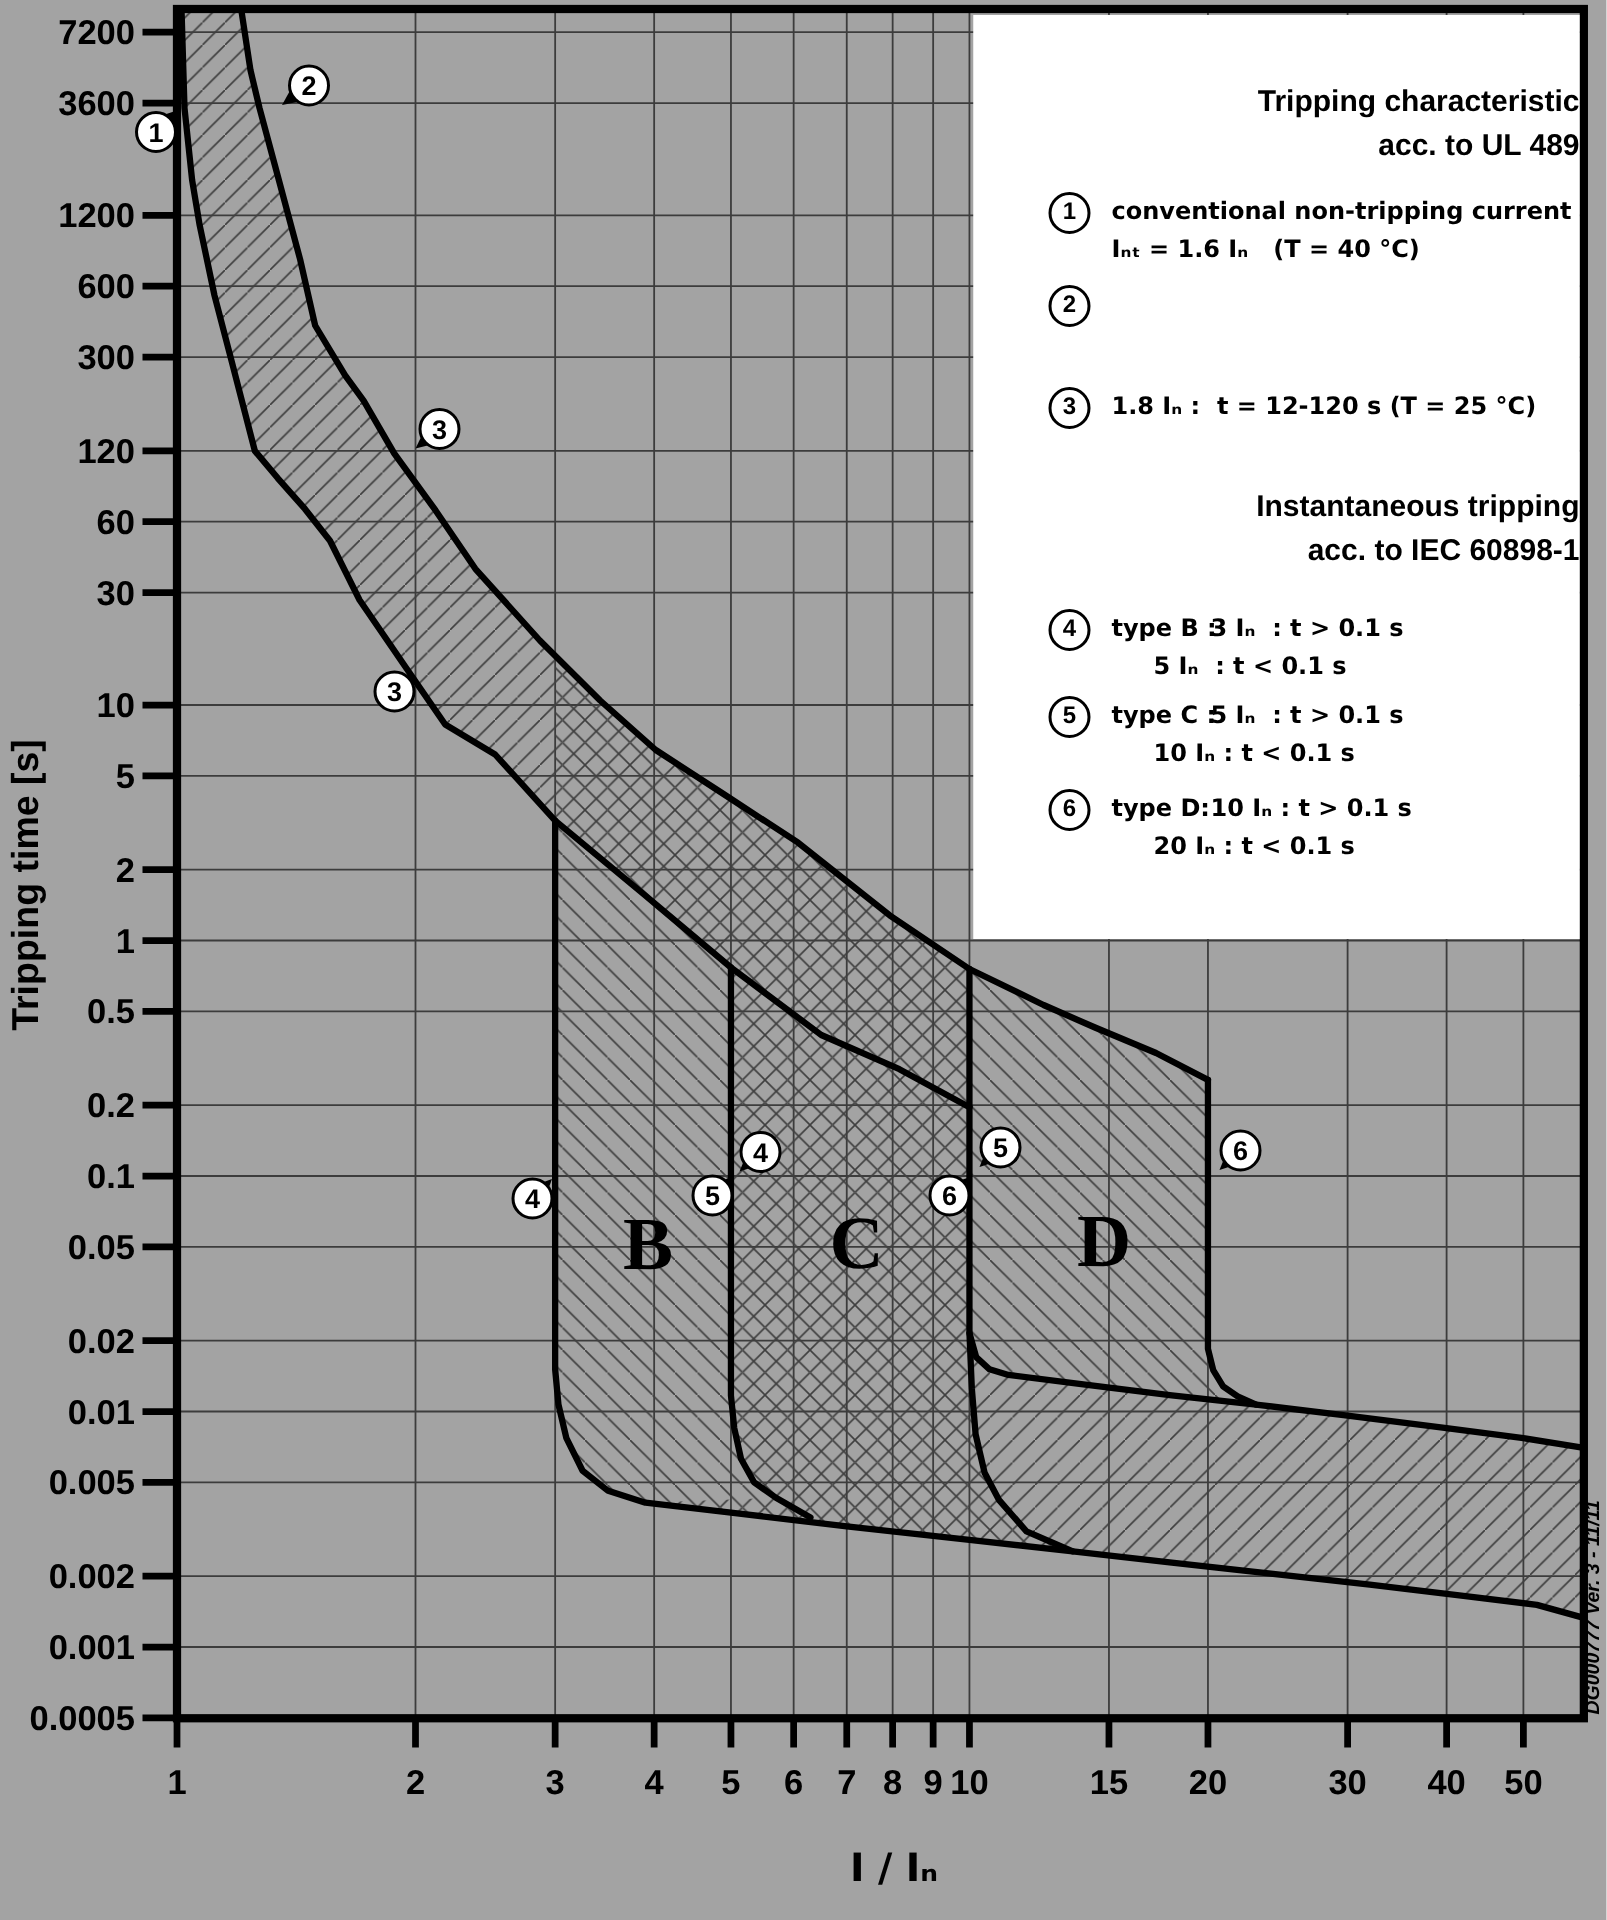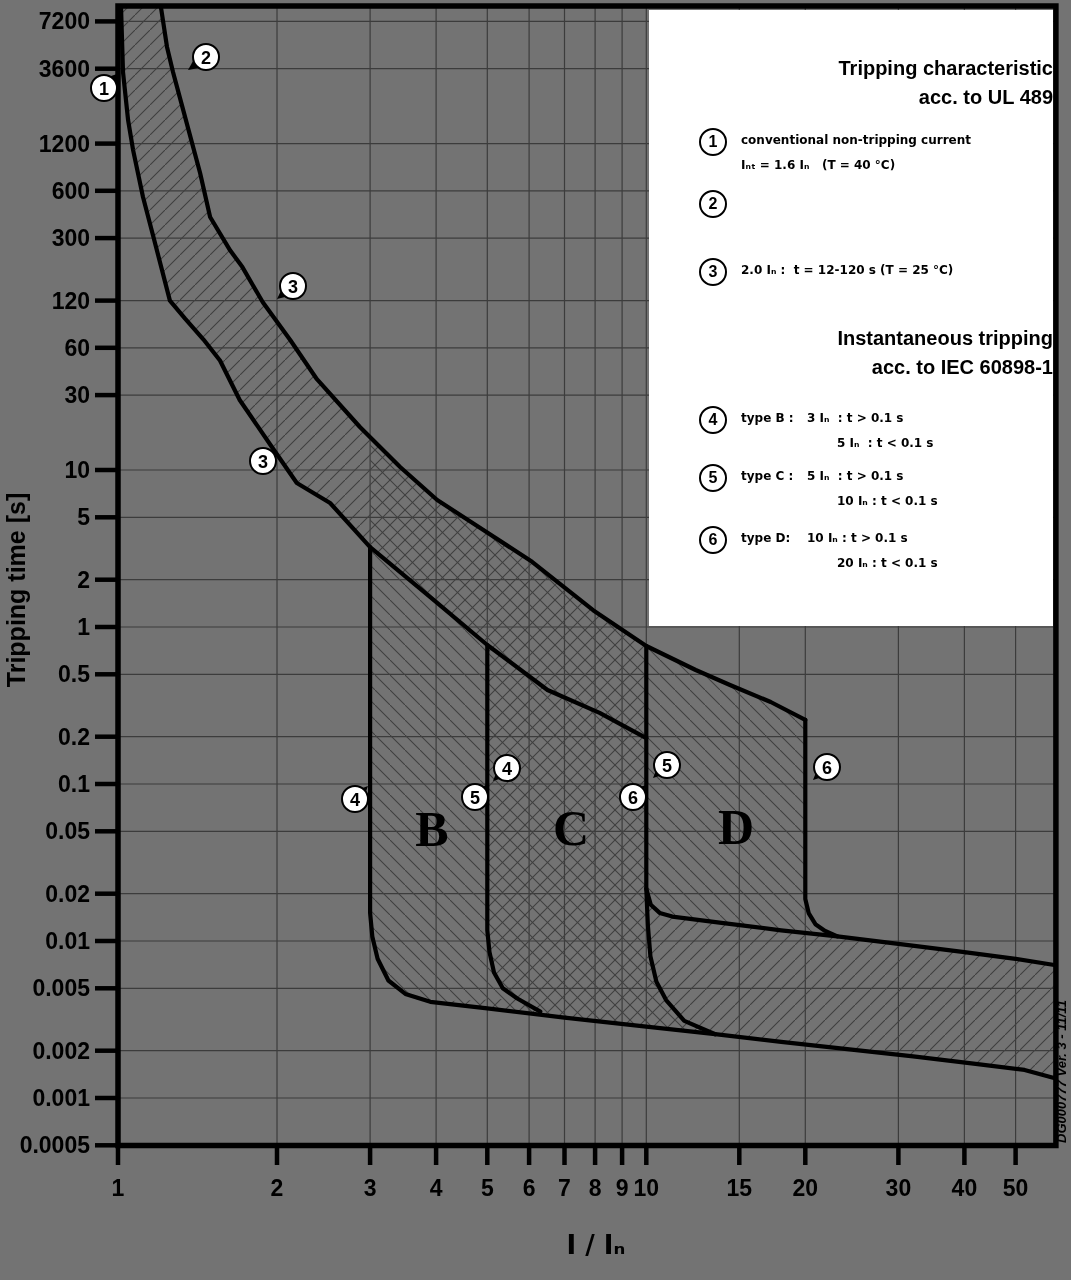--- a/index.html
+++ b/index.html
@@ -1,29 +1,29 @@
 <!DOCTYPE html>
 <html><head>
 <meta charset="utf-8">
 <style>
   html,body{margin:0;padding:0;background:#fff;}
   body{width:1071px;height:1280px;font-family:"Liberation Sans","DejaVu Sans",sans-serif;color:#000;}
-  #stage{position:relative;width:1071px;height:1280px;overflow:hidden;background:#737373;}
+  #stage{position:relative;width:1071px;height:1280px;overflow:hidden;background:#a3a3a3;}
   #chart-svg-holder{position:absolute;left:0;top:0;width:1071px;height:1280px;}
   #chart-svg-holder svg{display:block;}
   
   #legend{position:absolute;left:649px;top:10px;width:404px;height:616px;background:#fff;}
   .lt{position:absolute;left:0;width:100%;text-align:right;font-weight:bold;font-size:20px;line-height:29px;font-family:"Liberation Sans","DejaVu Sans",sans-serif;}
   #lt-ul{top:44px;}
   #lt-iec{top:314px;}
   .lrow{position:absolute;display:flex;align-items:flex-start;}
   .lnum{width:24px;height:24px;border:2px solid #000;border-radius:50%;text-align:center;line-height:24px;font-size:16px;font-weight:bold;flex:0 0 auto;margin-right:14px;margin-top:0px;}
-  .lbody{font-size:12px;font-weight:bold;line-height:25px;white-space:pre;font-family:"DejaVu Sans","Liberation Sans",sans-serif;}
+  .lbody{font-size:16px;font-weight:bold;line-height:25px;white-space:pre;font-family:"DejaVu Sans","Liberation Sans",sans-serif;}
   .ltype{display:inline-block;width:66px;}
-  .lind{margin-left:96px;}
+  .lind{margin-left:28px;}
   
   #side-note{position:absolute;left:1054px;top:1143px;transform:rotate(-90deg);transform-origin:0 0;font-size:13px;font-weight:bold;font-style:italic;white-space:nowrap;font-family:"Liberation Sans","DejaVu Sans",sans-serif;}
 </style>
 </head>
 <body>
 
 <div id="stage">
 
   <div id="chart-svg-holder">
       <svg width="1071" height="1280" viewBox="0 0 1071 1280" xmlns="http://www.w3.org/2000/svg">
@@ -237,21 +237,21 @@
     <div id="ul-items">
         <div class="lrow" style="left: 50px; top: 118px;">
           <div class="lnum">1</div>
           <div class="lbody"><div>conventional non-tripping current</div><div>Iₙₜ = 1.6 Iₙ   (T = 40 °C)</div></div>
         </div>
         <div class="lrow" style="left: 50px; top: 180px;">
           <div class="lnum">2</div>
         </div>
         <div class="lrow" style="left: 50px; top: 248px;">
           <div class="lnum">3</div>
-          <div class="lbody"><div>2.0 Iₙ :  t = 12-120 s (T = 25 °C)</div></div>
+          <div class="lbody"><div>1.8 Iₙ :  t = 12-120 s (T = 25 °C)</div></div>
         </div>
       </div>
     <div class="lt" id="lt-iec">
       <div>Instantaneous tripping</div>
       <div>acc. to IEC 60898-1</div>
     </div>
     <div id="iec-items">
         <div class="lrow" style="left: 50px; top: 396px;">
           <div class="lnum">4</div>
           <div class="lbody"><div><span class="ltype">type B :</span><span>3 Iₙ  : t &gt; 0.1 s</span></div><div class="lind">5 Iₙ  : t &lt; 0.1 s</div></div>

